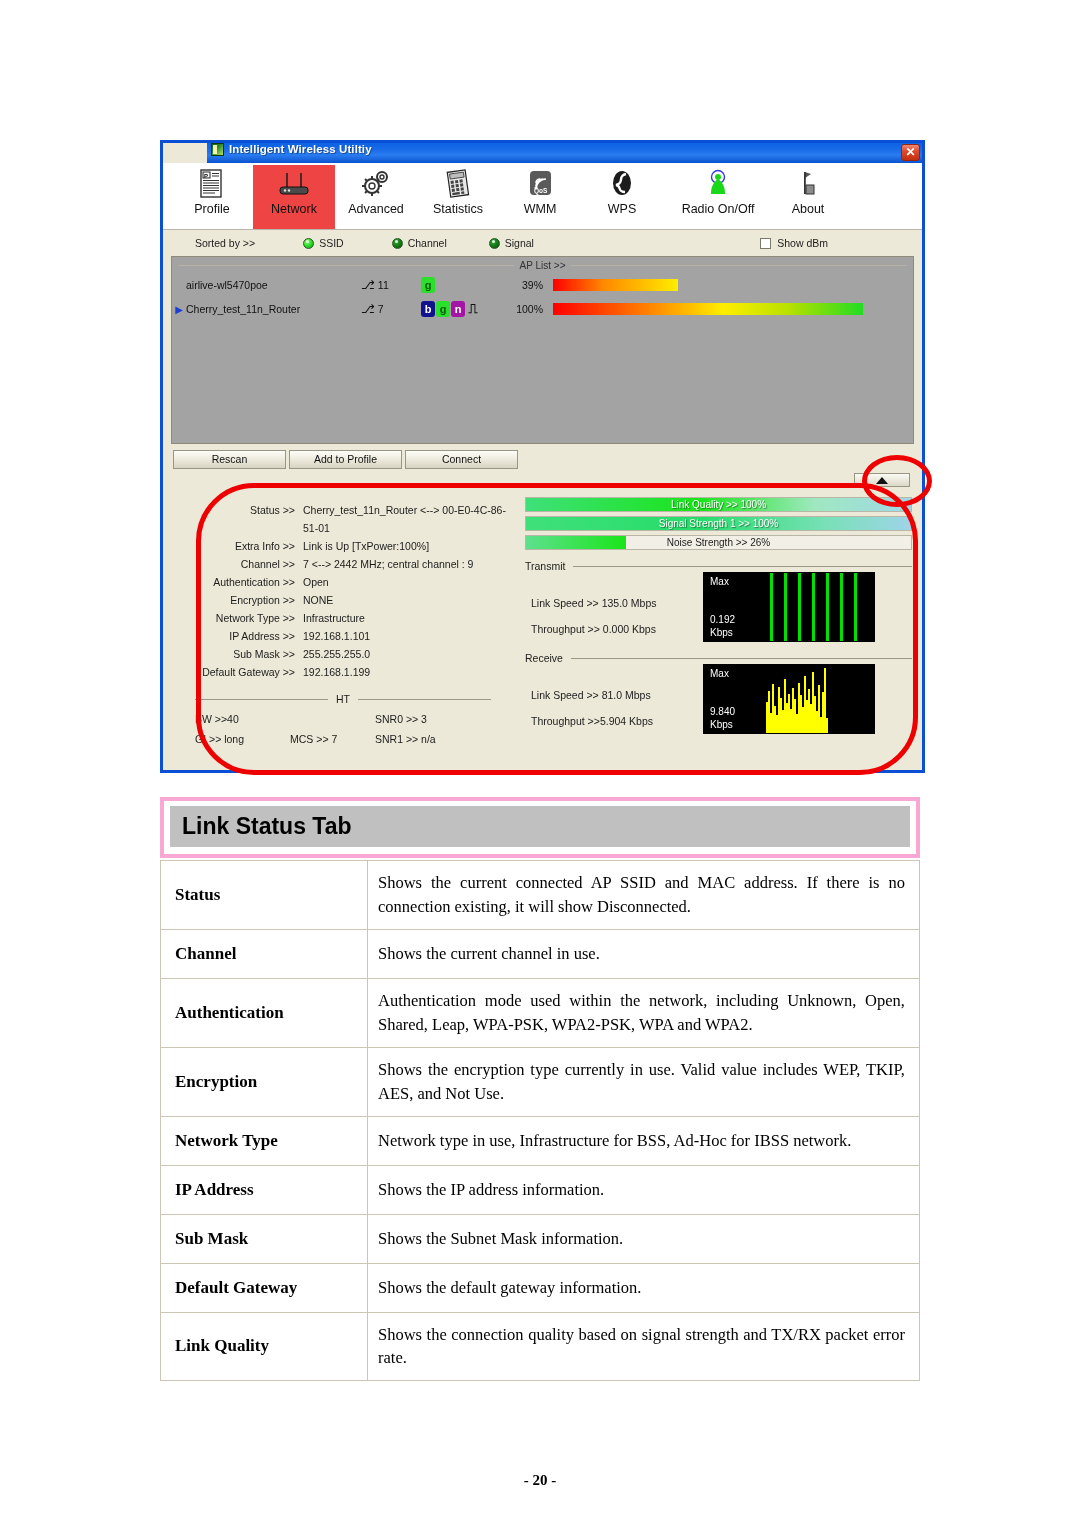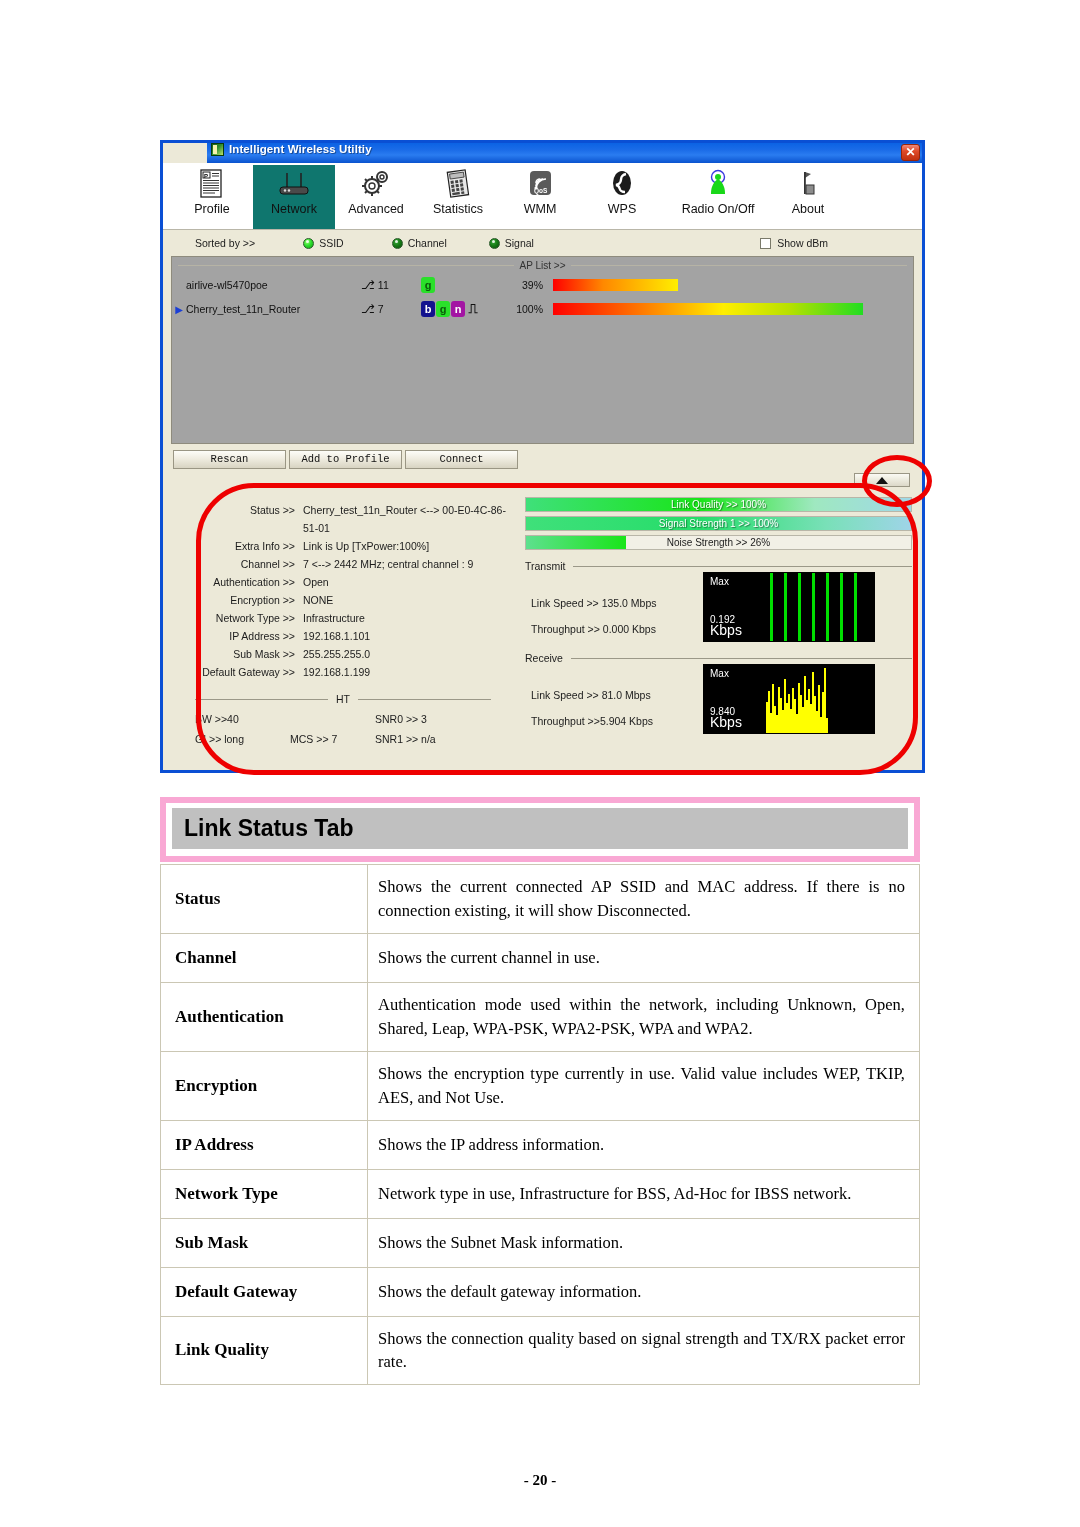--- a/index.html
+++ b/index.html
@@ -43,21 +43,21 @@
   
   #toolbar{
     background:#ffffff;height:66px;display:flex;align-items:flex-end;
     padding:0 8px;border-bottom:1px solid #b9b6a8;
   }
   .tool{
     width:82px;height:64px;display:flex;flex-direction:column;
     align-items:center;justify-content:space-between;padding-bottom:13px;
     box-sizing:border-box;
   }
-  .tool.active{background:#0f766e;}
+  .tool.active{background:#ef4444;}
   .tool .ic{height:34px;display:flex;align-items:flex-end;justify-content:center;}
   .tool .lbl{
     font-family:"Liberation Sans",sans-serif;font-size:12.5px;color:#111;
     margin-top:2px;white-space:nowrap;
   }
   #tool-radio{width:110px;}
   #tool-about{width:70px;}
 
   
   #sortbar{
@@ -113,21 +113,21 @@
   .mode.turbo{background:transparent;color:#111;font-size:13px;}
   .ap-pct{width:44px;text-align:right;padding-right:10px;}
   .sig-bar{height:12px;border:0;}
 
   
   #btnrow{display:flex;padding:6px 10px 4px 10px;gap:3px;}
   .wbtn{
     width:113px;height:19px;
     background:linear-gradient(180deg,#fdfdf8 0%,#efece0 45%,#d8d4c2 100%);
     border:1px solid #9a9684;box-sizing:border-box;
-    font-family:Liberation Mono, monospace;font-size:10.5px;color:#111;
+    font-family:Liberation Sans, sans-serif;font-size:10.5px;color:#111;
     text-align:center;line-height:17px;
   }
 
   
   #expand-btn{
     position:absolute;right:12px;top:330px;width:56px;height:14px;
     background:linear-gradient(180deg,#fbfaf4 0%,#eceadd 50%,#dcd8c8 100%);
     border:1px solid #9a9684;box-sizing:border-box;
     display:flex;align-items:center;justify-content:center;z-index:6;
   }
@@ -179,41 +179,41 @@
     width:172px;height:70px;background:#000;position:relative;overflow:hidden;
     border:1px solid #000;box-sizing:border-box;
   }
   .graph .gmax{
     position:absolute;left:6px;top:3px;color:#fff;font-size:10px;z-index:3;
   }
   .graph .gval{
     position:absolute;left:6px;bottom:16px;color:#fff;font-size:10px;z-index:3;
   }
   .graph .gunit{
-    position:absolute;left:6px;bottom:3px;color:#fff;font-size:14px;z-index:3;margin-top:7px;
+    position:absolute;left:6px;bottom:3px;color:#fff;font-size:10px;z-index:3;margin-top:7px;
   }
   .graph .plot{position:absolute;left:62px;right:0;top:0;bottom:0;
     display:flex;align-items:flex-end;}
   .graph .plot span{display:block;}
 
   
   #red-oval{
     position:absolute;left:196px;top:483px;width:722px;height:292px;
     border:5px solid #ee0000;border-radius:58px;box-sizing:border-box;
     z-index:8;pointer-events:none;
   }
   #red-circle{
     position:absolute;left:862px;top:455px;width:70px;height:52px;
     border:5px solid #ee0000;border-radius:50%;box-sizing:border-box;z-index:9;
   }
 
   
   #doc{position:absolute;left:160px;top:797px;width:760px;}
   #doc-title-box{
-    border:6px solid #f9a8d4;padding:5px 6px 7px 6px;background:#fff;
+    border:4px solid #f9a8d4;padding:5px 6px 7px 6px;background:#fff;
   }
   #doc-title{
     background:#c0c0c0;padding:7px 12px;
     font-family:"Liberation Sans",sans-serif;font-size:23px;font-weight:bold;color:#000;
   }
   table#doc-table{border-collapse:collapse;width:100%;margin-top:2px;}
   table#doc-table td{
     border:1px solid #cbc7b4;vertical-align:middle;
     font-family:"Liberation Serif",serif;
   }
@@ -620,26 +620,26 @@
     </tr>
     <tr>
       <td class="k">Authentication</td>
       <td class="v">Authentication mode used within the network, including Unknown, Open, Shared, Leap, WPA-PSK, WPA2-PSK, WPA and WPA2.</td>
     </tr>
     <tr>
       <td class="k">Encryption</td>
       <td class="v">Shows the encryption type currently in use. Valid value includes WEP, TKIP, AES, and Not Use.</td>
     </tr>
     <tr>
+      <td class="k">Network Type</td>
+      <td class="v">Network type in use, Infrastructure for BSS, Ad-Hoc for IBSS network.</td>
+    </tr>
+    <tr>
       <td class="k">IP Address</td>
       <td class="v">Shows the IP address information.</td>
-    </tr>
-    <tr>
-      <td class="k">Network Type</td>
-      <td class="v">Network type in use, Infrastructure for BSS, Ad-Hoc for IBSS network.</td>
     </tr>
     <tr>
       <td class="k">Sub Mask</td>
       <td class="v">Shows the Subnet Mask information.</td>
     </tr>
     <tr>
       <td class="k">Default Gateway</td>
       <td class="v">Shows the default gateway information.</td>
     </tr>
     <tr>

